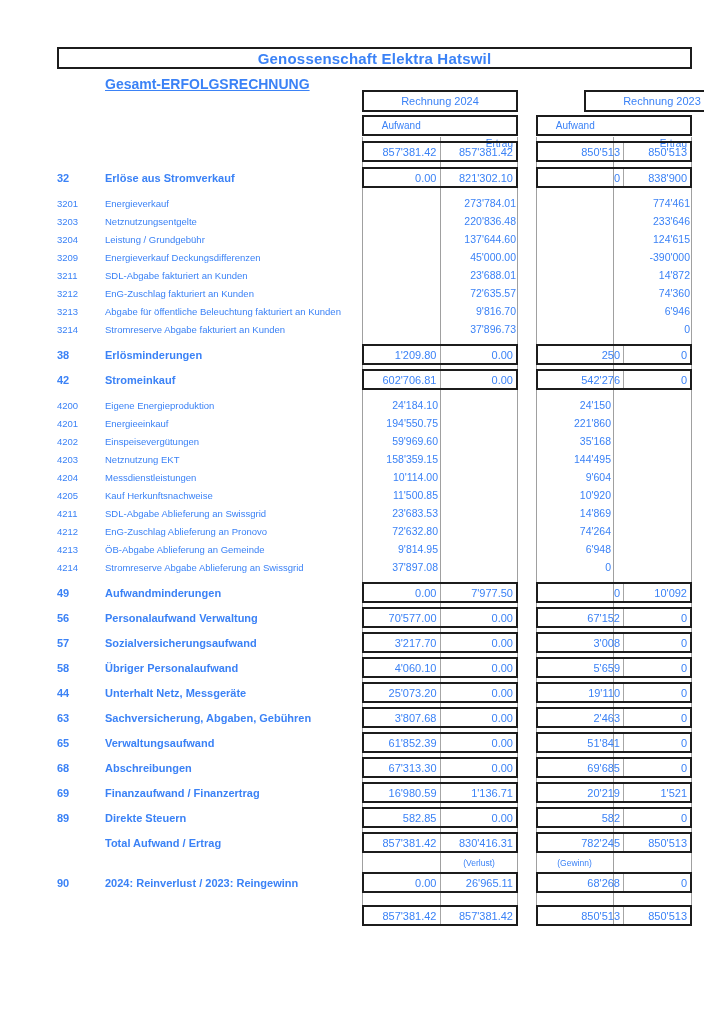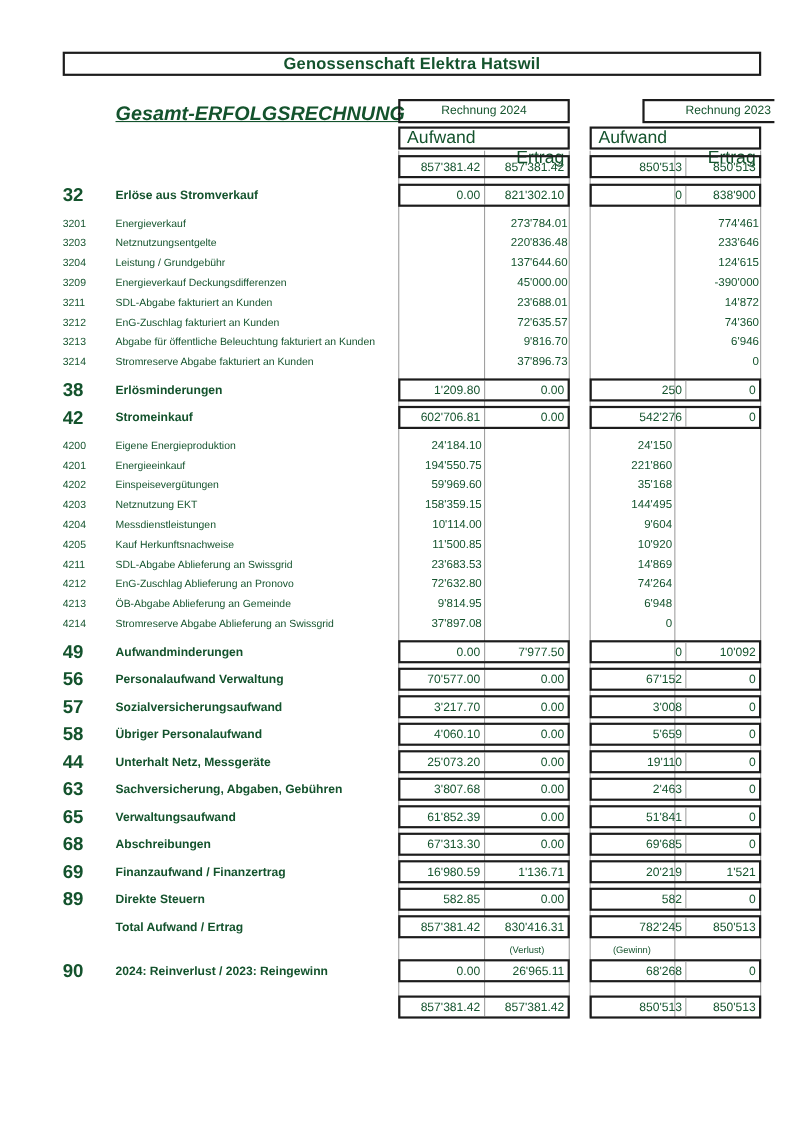--- a/index.html
+++ b/index.html
@@ -1,68 +1,68 @@
 <!DOCTYPE html>
 <html><head>
 <meta charset="utf-8">
 <style>
   html,body{margin:0;padding:0;background:#ffffff;}
   .page{
     width:704px;height:1024px;position:relative;background:#ffffff;
-    font-family:"Liberation Sans","DejaVu Sans",sans-serif;color:#14532d;
+    font-family:"Liberation Sans","DejaVu Sans",sans-serif;color:#3b82f6;
     overflow:hidden;
   }
   .title-box{
     position:absolute;left:57px;top:47px;width:635px;height:22px;
     border:2px solid #1c1c1c;box-sizing:border-box;
     display:flex;align-items:center;justify-content:center;
   }
   .title-box span{font-size:15px;font-weight:bold;letter-spacing:.2px;}
   .section-title{
-    position:absolute;left:105px;top:93px;
-    font-size:18px;font-weight:bold;text-decoration:underline;white-space:nowrap;font-style:italic;
+    position:absolute;left:105px;top:76px;
+    font-size:14px;font-weight:bold;text-decoration:underline;white-space:nowrap;
   }
   .year-box{
     position:absolute;top:90px;width:156px;height:22px;
     border:2px solid #1c1c1c;box-sizing:border-box;
     display:flex;align-items:center;justify-content:center;font-size:11px;
   }
   .yb-2024{left:362px;}
   .yb-2023{left:536px;margin-left:48px;}
 
   .table-area{position:absolute;left:0;top:115px;width:724px;}
   .vline{position:absolute;top:22px;bottom:1px;width:1px;background:#a0a0a0;}
 
   .row{
     display:grid;
     grid-template-columns:57px 48px 257px 78px 78px 18px 77px 79px auto;
     align-items:center;position:relative;
   }
-  .num{grid-column:2;font-size:17px;font-weight:bold;}
+  .num{grid-column:2;font-size:11px;font-weight:bold;}
   .label{grid-column:3;font-size:11px;font-weight:bold;white-space:nowrap;}
 
   .r-box{height:21px;margin:4px 0;}
   .r-grand{margin:5px 0;}
   .r-r90{margin:2px 0;}
   .r-final{margin:0;}
   .vbox{
     border:2px solid #1c1c1c;box-sizing:border-box;height:21px;
     display:flex;align-items:stretch;
   }
   .vbox.g1{grid-column:4/6;}
   .vbox.g2{grid-column:7/9;padding-left:19px;}
   .vbox .cell{
     flex:1 1 0;display:flex;align-items:center;justify-content:flex-end;
     padding-right:3px;font-size:11px;box-sizing:border-box;
   }
   .vbox .cell.first{border-right:1px solid #a6a6a6;}
 
   .hbox{
     border:2px solid #1c1c1c;box-sizing:border-box;height:21px;
-    display:flex;align-items:center;font-size:16px;
+    display:flex;align-items:center;font-size:10px;
   }
   .hbox.g1{grid-column:4/6;}
   .hbox.g2{grid-column:7/9;}
   .hbox .h-aufwand{flex:1 1 0;text-align:center;}
   .hbox .h-ertrag{flex:1 1 0;text-align:right;padding-right:3px;margin-top:36px;}
 
   .dblock{margin:6px 0;}
   .detail{height:18px;}
   .detail .num{font-weight:normal;font-size:9.5px;}
   .detail .label{font-weight:normal;font-size:9.5px;}

